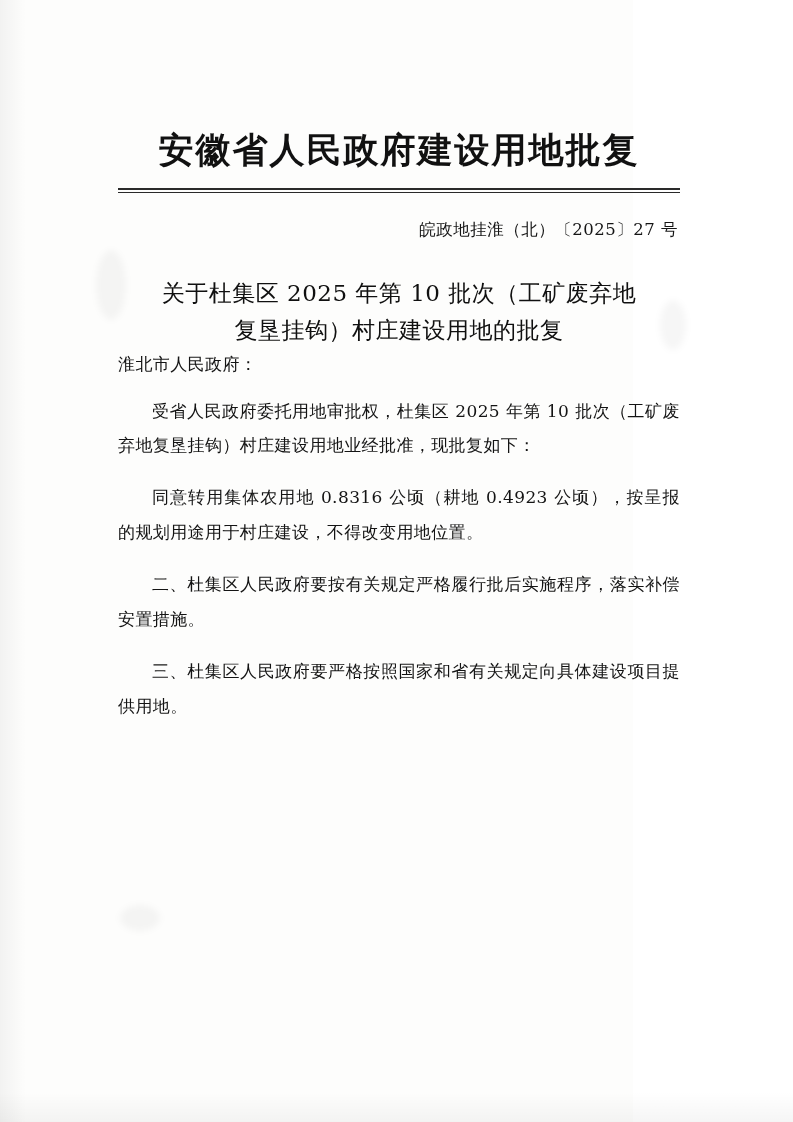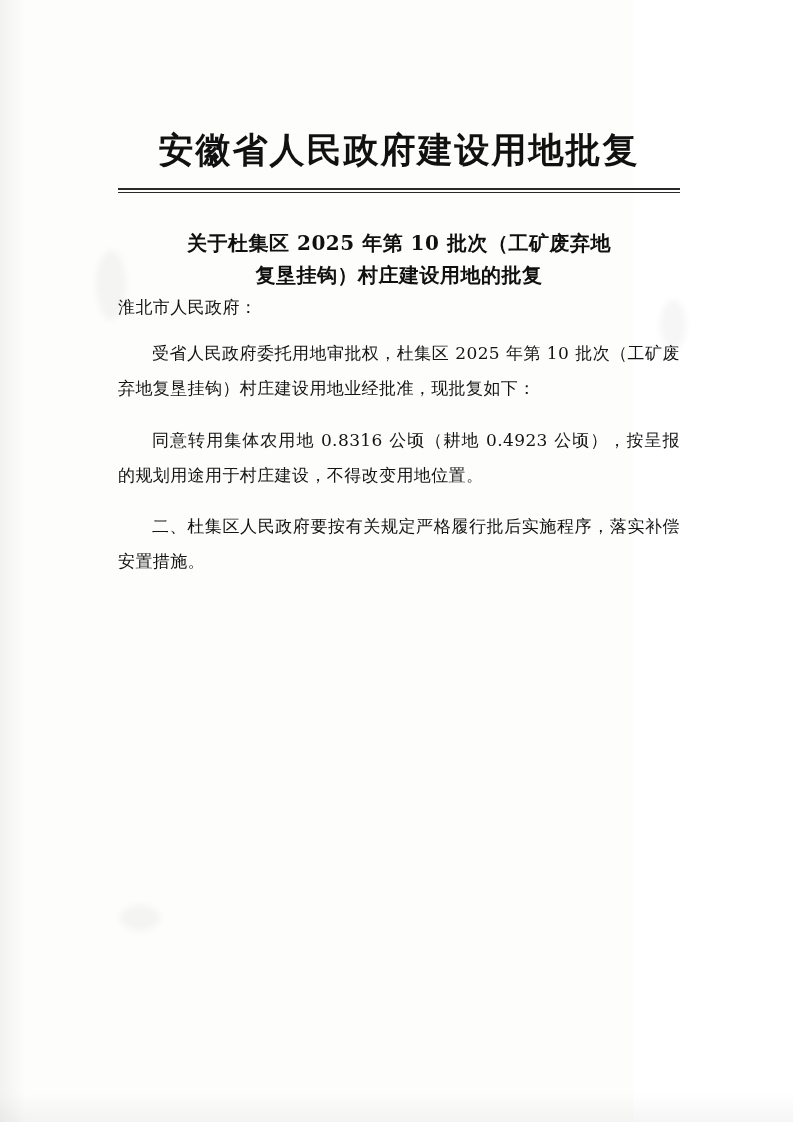--- a/index.html
+++ b/index.html
@@ -50,22 +50,22 @@
     margin-top: 26px;
     text-align: right;
     font-size: 16.5px;
     letter-spacing: 0.5px;
     color: #151515;
     padding-right: 2px;
   }
   .subject {
     margin-top: 34px;
     text-align: center;
-    font-size: 20px;
-    font-weight: bold;
+    font-size: 23px;
+    font-weight: normal;
     line-height: 1.6;
     color: #101010;
     letter-spacing: 0.5px;
   }
   .subject .line2 {
     display: block;
   }
   .recipient {
     font-size: 17px;
     line-height: 1.9;
@@ -114,26 +114,28 @@
   <div class="edge-shade-bottom"></div>
   <div class="scan-smudge s1"></div>
   <div class="scan-smudge s2"></div>
   <div class="scan-smudge s3"></div>
 
   <div class="doc-body">
 
     <div class="doc-title">安徽省人民政府建设用地批复</div>
     <div class="title-rule"></div>
 
+    <div class="doc-number">皖政地挂淮（北）〔2025〕27 号</div>
 
     <div class="subject">
       <span>关于杜集区 2025 年第 10 批次（工矿废弃地</span>
       <span class="line2">复垦挂钩）村庄建设用地的批复</span>
     </div>
 
     <div class="recipient">淮北市人民政府：</div>
 
     <p class="para">受省人民政府委托用地审批权，杜集区 2025 年第 10 批次（工矿废弃地复垦挂钩）村庄建设用地业经批准，现批复如下：</p>
     <p class="para">同意转用集体农用地 0.8316 公顷（耕地 0.4923 公顷），按呈报的规划用途用于村庄建设，不得改变用地位置。</p>
     <p class="para">二、杜集区人民政府要按有关规定严格履行批后实施程序，落实补偿安置措施。</p>
+    <p class="para">三、杜集区人民政府要严格按照国家和省有关规定向具体建设项目提供用地。</p>
 
   </div>
 </div>
 
 </body></html>

